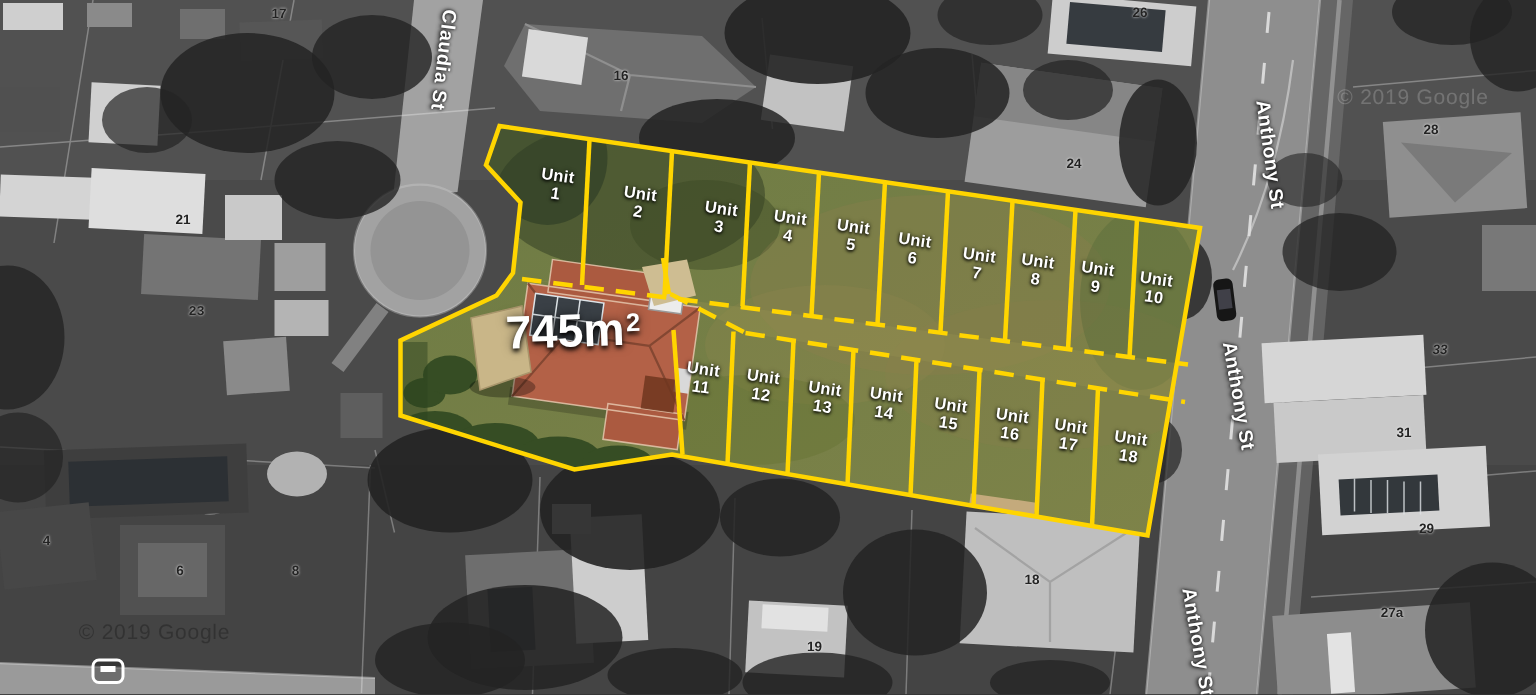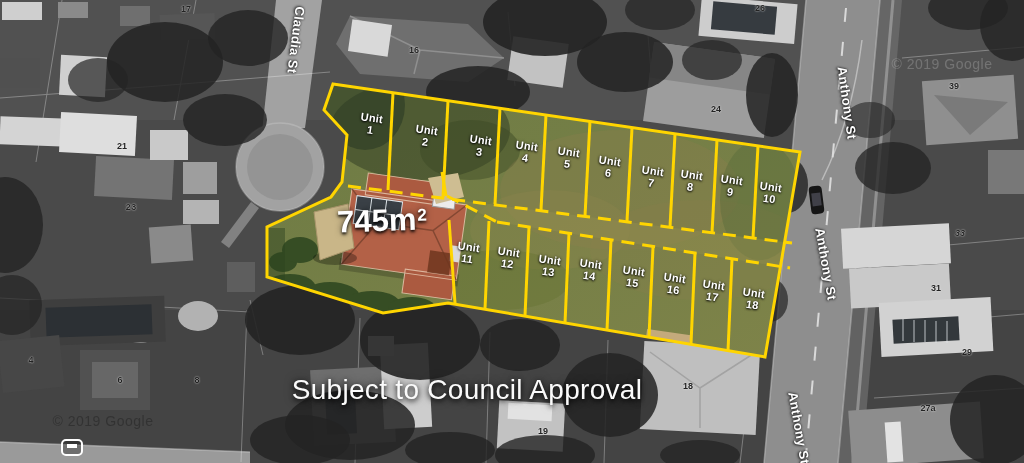--- a/index.html
+++ b/index.html
@@ -258,21 +258,20 @@
     <rect x="812" y="193" width="9" height="13" fill="#404048"></rect>
   </g>
   <g>
     <rect x="62" y="440" width="20" height="15" rx="4" fill="rgba(30,30,30,.35)" stroke="#ffffff" stroke-width="2"></rect>
     <rect x="67" y="444" width="10" height="4" fill="#ffffff"></rect>
   </g>
 </svg>
 
 <div id="labels">
   <div class="area-label"><span>745m</span><span class="sup">2</span></div>
-  <div class="approval-note">Subject to Council Approval</div>
 <div class="unit-label" style="left: 371px; top: 124px; transform: translate(-50%, -50%) rotate(8deg);">
         <div>Unit</div>
         <div>1</div>
       </div>
       <div class="unit-label" style="left: 426px; top: 136px; transform: translate(-50%, -50%) rotate(8deg);">
         <div>Unit</div>
         <div>2</div>
       </div>
       <div class="unit-label" style="left: 480px; top: 146px; transform: translate(-50%, -50%) rotate(8deg);">
         <div>Unit</div>
@@ -335,31 +334,31 @@
         <div>17</div>
       </div>
       <div class="unit-label" style="left: 753px; top: 299px; transform: translate(-50%, -50%) rotate(8deg);">
         <div>Unit</div>
         <div>18</div>
       </div>
       <div class="house-num" style="left: 186px; top: 9px; transform: translate(-50%, -50%) rotate(0deg);">17</div>
       <div class="house-num" style="left: 414px; top: 50px; transform: translate(-50%, -50%) rotate(0deg);">16</div>
       <div class="house-num" style="left: 760px; top: 8px; transform: translate(-50%, -50%) rotate(0deg); text-align: center;">26</div>
       <div class="house-num" style="left: 716px; top: 97px; transform: translate(-50%, -50%) rotate(0deg); margin-top: 12px;">24</div>
-      <div class="house-num" style="left: 954px; top: 86px; transform: translate(-50%, -50%) rotate(0deg);">39</div>
+      <div class="house-num" style="left: 954px; top: 86px; transform: translate(-50%, -50%) rotate(0deg);">28</div>
       <div class="house-num" style="left: 122px; top: 146px; transform: translate(-50%, -50%) rotate(0deg);">21</div>
       <div class="house-num" style="left: 131px; top: 208px; transform: translate(-50%, -50%) rotate(0deg); font-family: Liberation Mono, monospace;">23</div>
       <div class="house-num" style="left: 31px; top: 360px; transform: translate(-50%, -50%) rotate(0deg);">4</div>
       <div class="house-num" style="left: 120px; top: 380px; transform: translate(-50%, -50%) rotate(0deg);">6</div>
       <div class="house-num" style="left: 197px; top: 380px; transform: translate(-50%, -50%) rotate(0deg);">8</div>
       <div class="house-num" style="left: 688px; top: 386px; transform: translate(-50%, -50%) rotate(0deg);">18</div>
       <div class="house-num" style="left: 543px; top: 431px; transform: translate(-50%, -50%) rotate(0deg);">19</div>
       <div class="house-num" style="left: 960px; top: 233px; transform: translate(-50%, -50%) rotate(0deg); font-style: italic;">33</div>
       <div class="house-num" style="left: 936px; top: 288px; transform: translate(-50%, -50%) rotate(0deg);">31</div>
-      <div class="house-num" style="left: 951px; top: 352px; transform: translate(-50%, -50%) rotate(0deg); margin-left: 16px;">29</div>
+      <div class="house-num" style="left: 951px; top: 352px; transform: translate(-50%, -50%) rotate(0deg);">29</div>
       <div class="house-num" style="left: 928px; top: 408px; transform: translate(-50%, -50%) rotate(0deg);">27a</div>
       <div class="street-label" style="left: 296px; top: 40px; transform: translate(-50%, -50%) rotate(97deg);">Claudia St</div>
       <div class="street-label" style="left: 847px; top: 103px; transform: translate(-50%, -50%) rotate(82deg);">Anthony St</div>
       <div class="street-label" style="left: 826px; top: 264px; transform: translate(-50%, -50%) rotate(80deg);">Anthony St</div>
       <div class="street-label" style="left: 799px; top: 428px; transform: translate(-50%, -50%) rotate(80deg);">Anthony St</div>
       <div class="watermark light" style="left: 942px; top: 64px; transform: translate(-50%, -50%) rotate(0deg);">© 2019 Google</div>
       <div class="watermark dark" style="left: 103px; top: 421px; transform: translate(-50%, -50%) rotate(0deg);">© 2019 Google</div>
     </div>
 </div>
 

